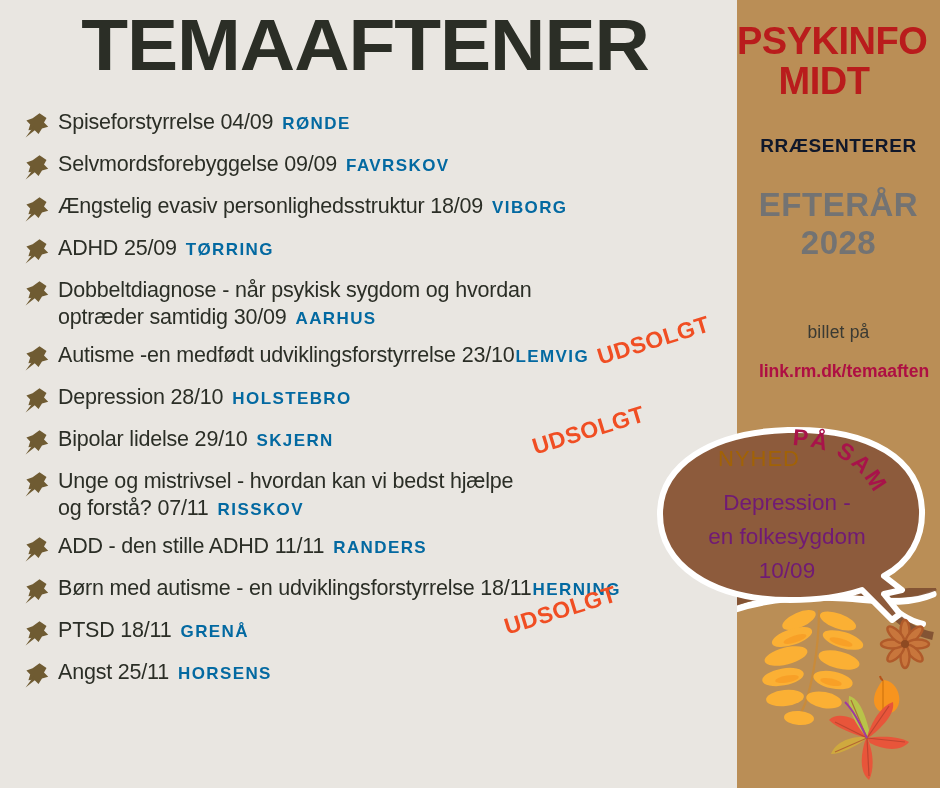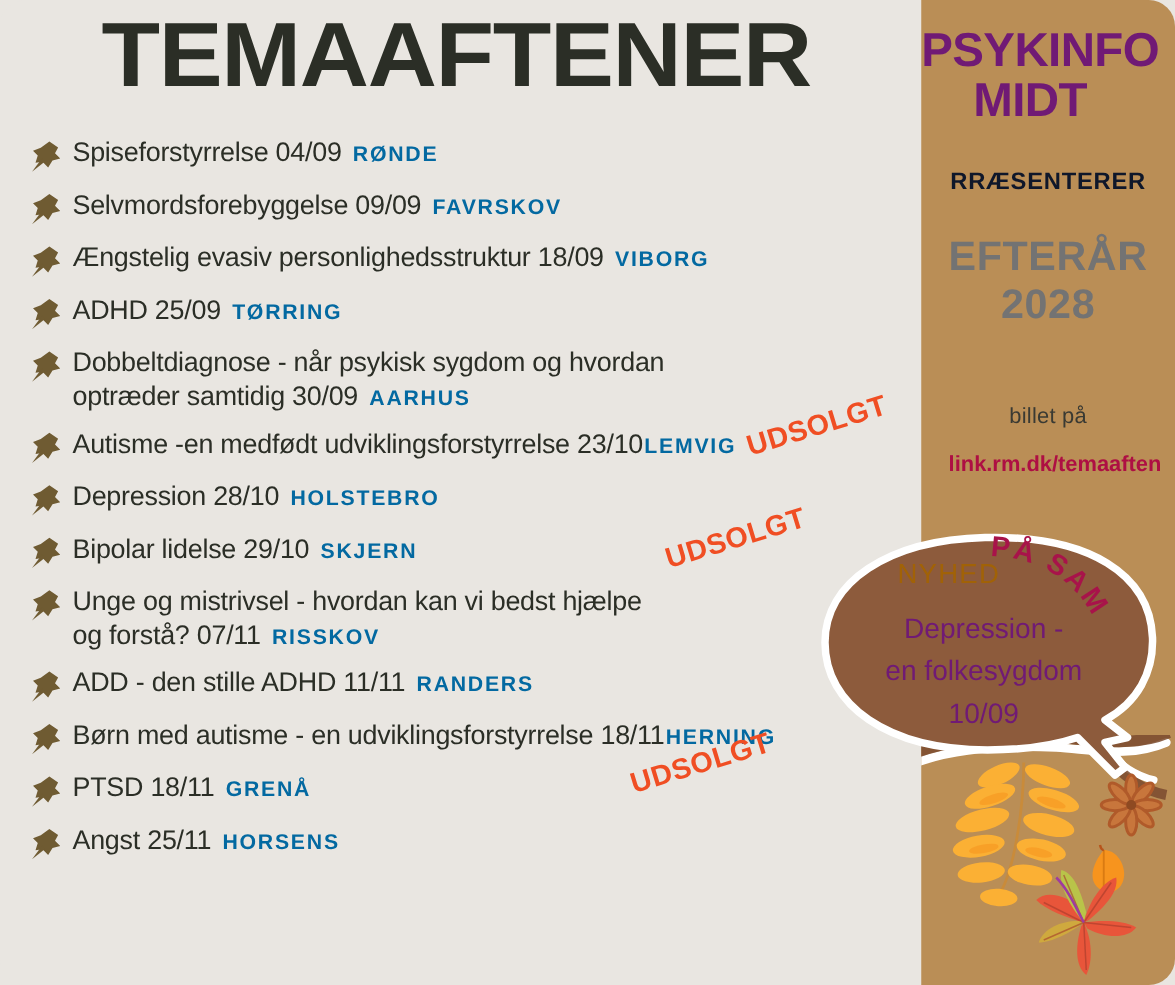--- a/index.html
+++ b/index.html
@@ -9,21 +9,20 @@
     background:#E9E6E1;
     position:relative;
   }
 
   
   #poster {
     position:relative;
     width:940px; height:788px;
     background:#E9E6E1;
     overflow:hidden;
-    border-radius:21px;
   }
 
   
   .side-panel {
     position:absolute;
     left:737px; top:0;
     width:203px; height:788px;
     background:#BA8E56;
   }
 
@@ -96,21 +95,21 @@
   #udsolgt-1 { left:598px; top:344px; }
   #udsolgt-2 { left:533px; top:434px; }
   #udsolgt-3 { left:505px; top:614px; }
 
   
   .brand {
     position:absolute;
     left:737px; top:22px;
     width:174px;
     text-align:center;
-    color:#701a75;
+    color:#b91c1c;
     font-weight:bold;
     font-size:38px;
     line-height:1.05;
     letter-spacing:-0.5px;
   }
   .presents {
     position:absolute;
     left:737px; top:135px;
     width:203px;
     text-align:center;

